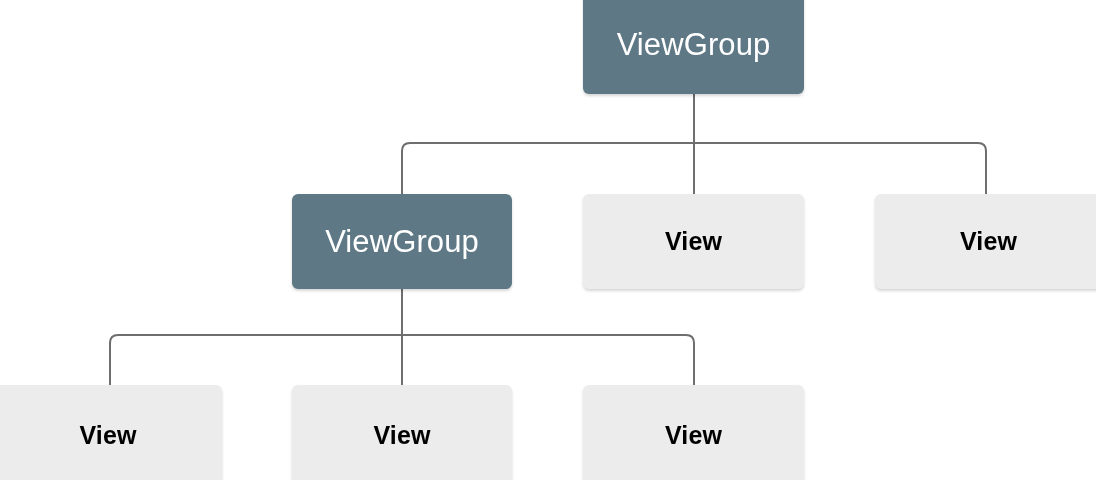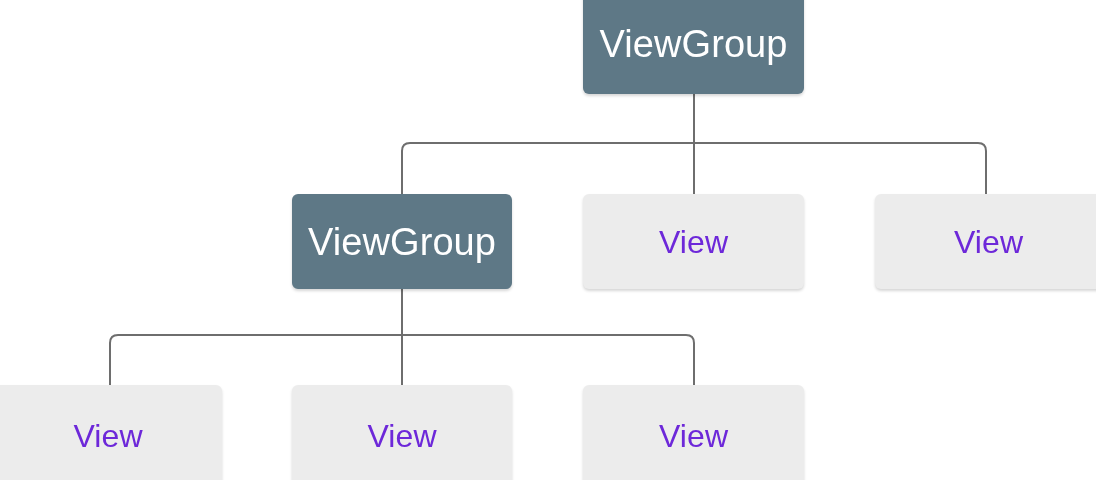--- a/index.html
+++ b/index.html
@@ -42,28 +42,28 @@
   .node-view {
     background: #ECECEC;
   }
   .node-label {
     display: block;
     white-space: nowrap;
     line-height: 1;
   }
   .node-viewgroup .node-label {
     color: #ffffff;
-    font-size: 38px;
+    font-size: 31px;
     font-weight: 400;
     letter-spacing: 0.1px;
   }
   .node-view .node-label {
-    color: #6d28d9;
-    font-size: 32px;
-    font-weight: 400;
+    color: #000000;
+    font-size: 25px;
+    font-weight: 700;
     letter-spacing: 0.1px;
   }
   
   .node.clip-top { border-top-left-radius: 0; border-top-right-radius: 0; }
   .node.clip-left { border-top-left-radius: 0; border-bottom-left-radius: 0; }
   .node.clip-right { border-top-right-radius: 0; border-bottom-right-radius: 0; }
 </style>
 </head>
 <body>
 

